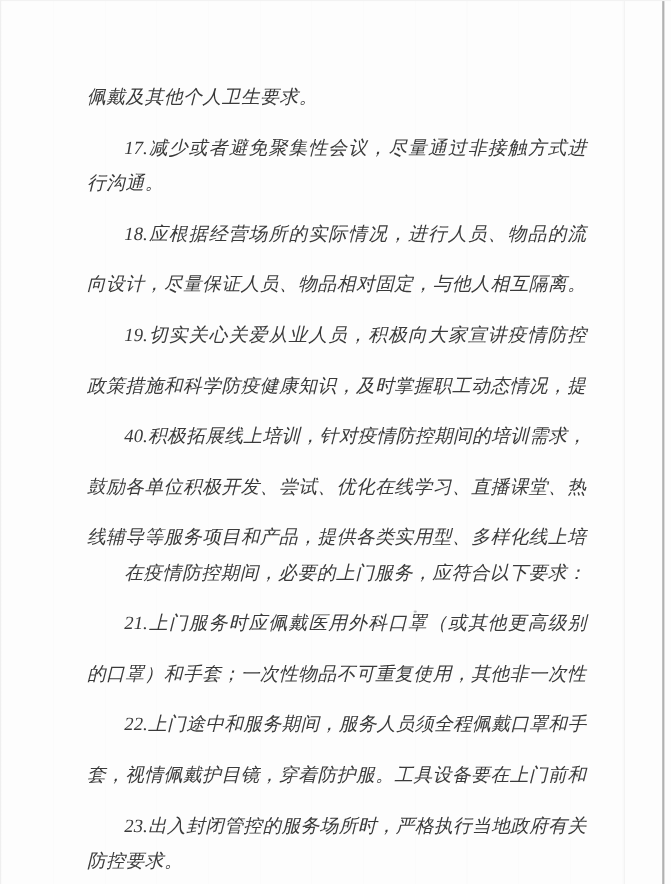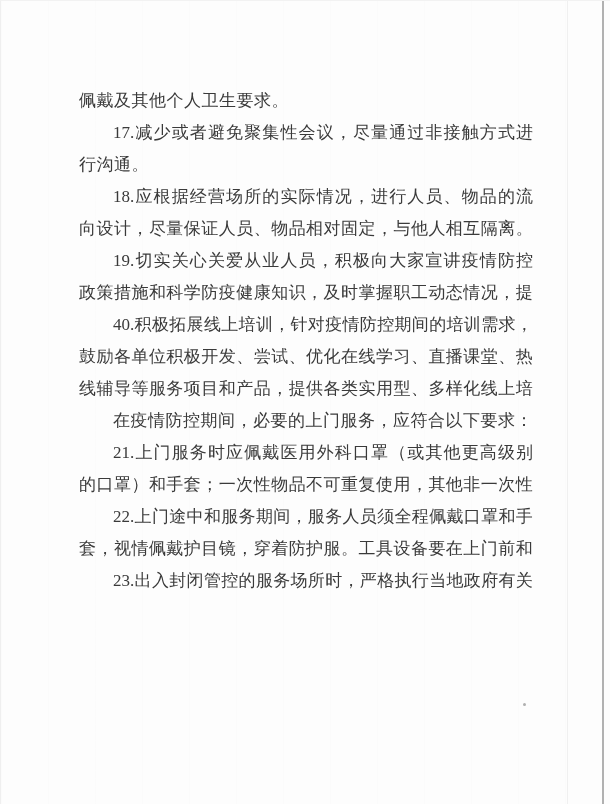--- a/index.html
+++ b/index.html
@@ -33,39 +33,41 @@
   .scan-line-faint {
     position: absolute;
     top: 0;
     left: 566px;
     width: 1px;
     height: 804px;
     background: #f0f0f0;
   }
   .doc-body {
     position: absolute;
-    top: 84px;
+    top: 72px;
     left: 78px;
     width: 454px;
+    font-style: italic;
   }
   .line {
     height: 32px;
     line-height: 32px;
     font-size: 17px;
     color: #3a3a3a;
     white-space: pre;
     letter-spacing: 0.5px;
   }
   .line.indent { padding-left: 34px; }
   .line.stretch {
     display: flex;
     justify-content: space-between;
     align-items: baseline;
     letter-spacing: 0;
     white-space: normal;
+    margin-top: 14px;
   }
   .line.stretch span { display: inline-block; }
   .line.bold {
     font-weight: 700;
     color: #262626;
     letter-spacing: 1px;
   }
   .speck {
     position: absolute;
     width: 3px;
@@ -424,18 +426,19 @@
         <span>格</span>
         <span>执</span>
         <span>行</span>
         <span>当</span>
         <span>地</span>
         <span>政</span>
         <span>府</span>
         <span>有</span>
         <span>关</span>
       </div>
+      <div class="line">防控要求。</div>
     </div>
   <div class="scan-line-faint"></div>
   <div class="scan-line-right"></div>
   <div class="speck s1"></div>
   <div class="speck s2"></div>
 </div>
 
 </body></html>

